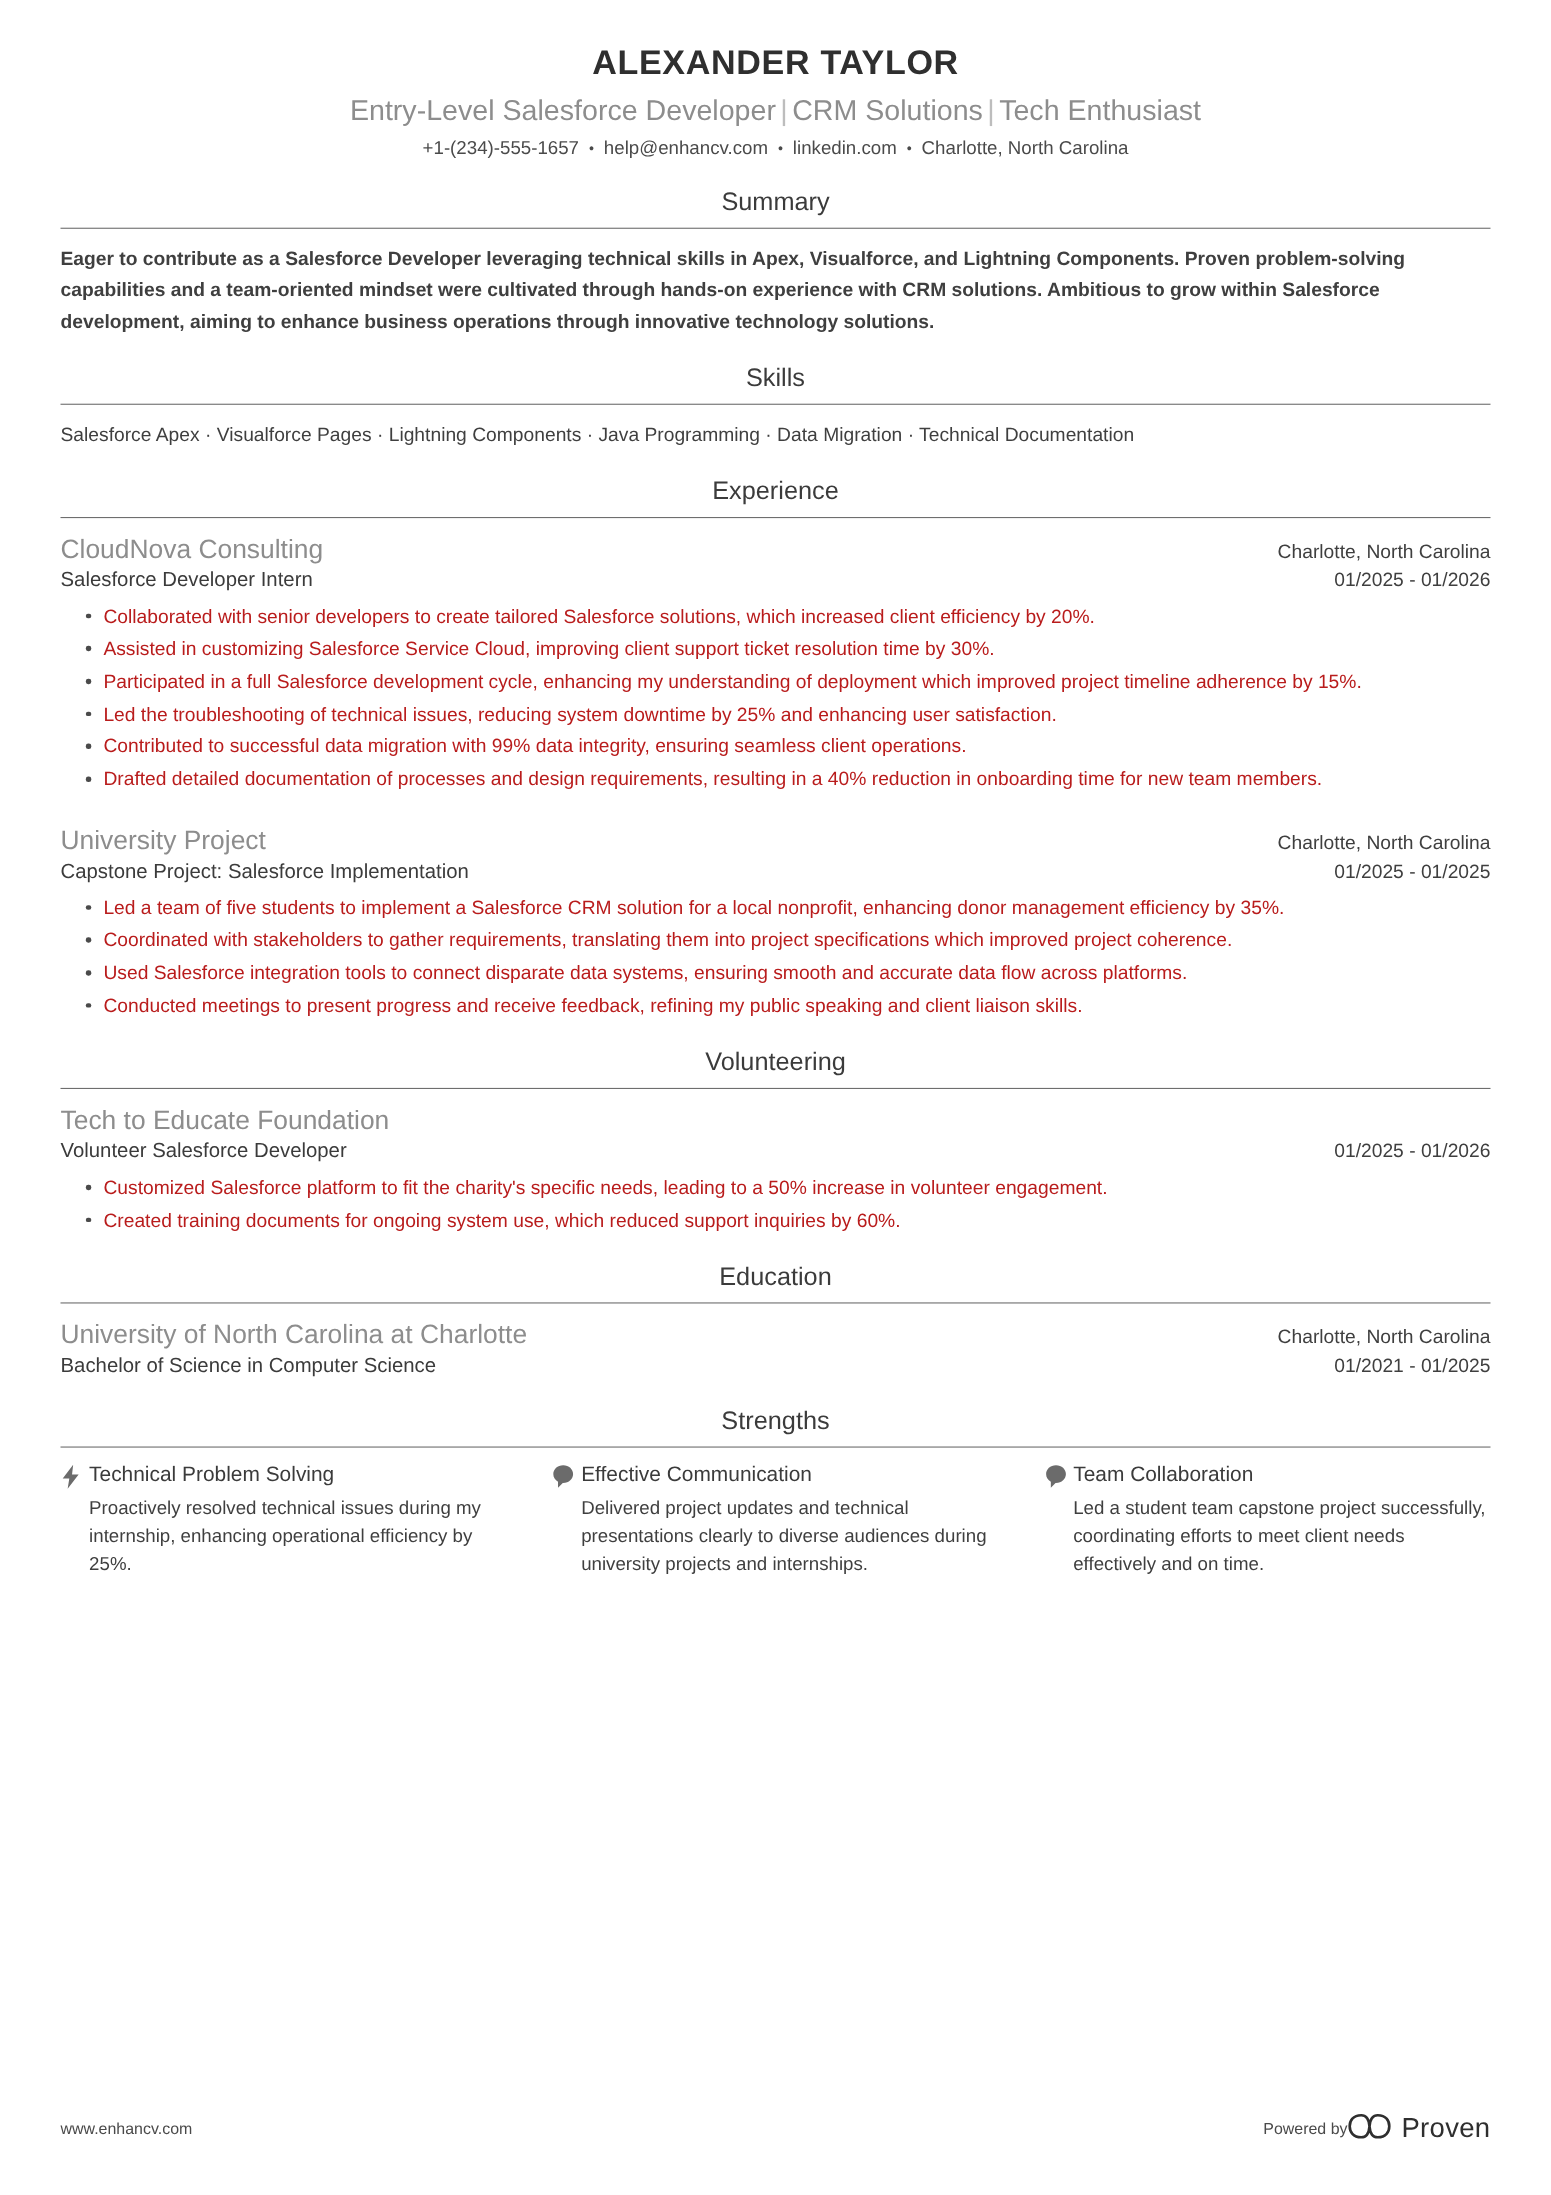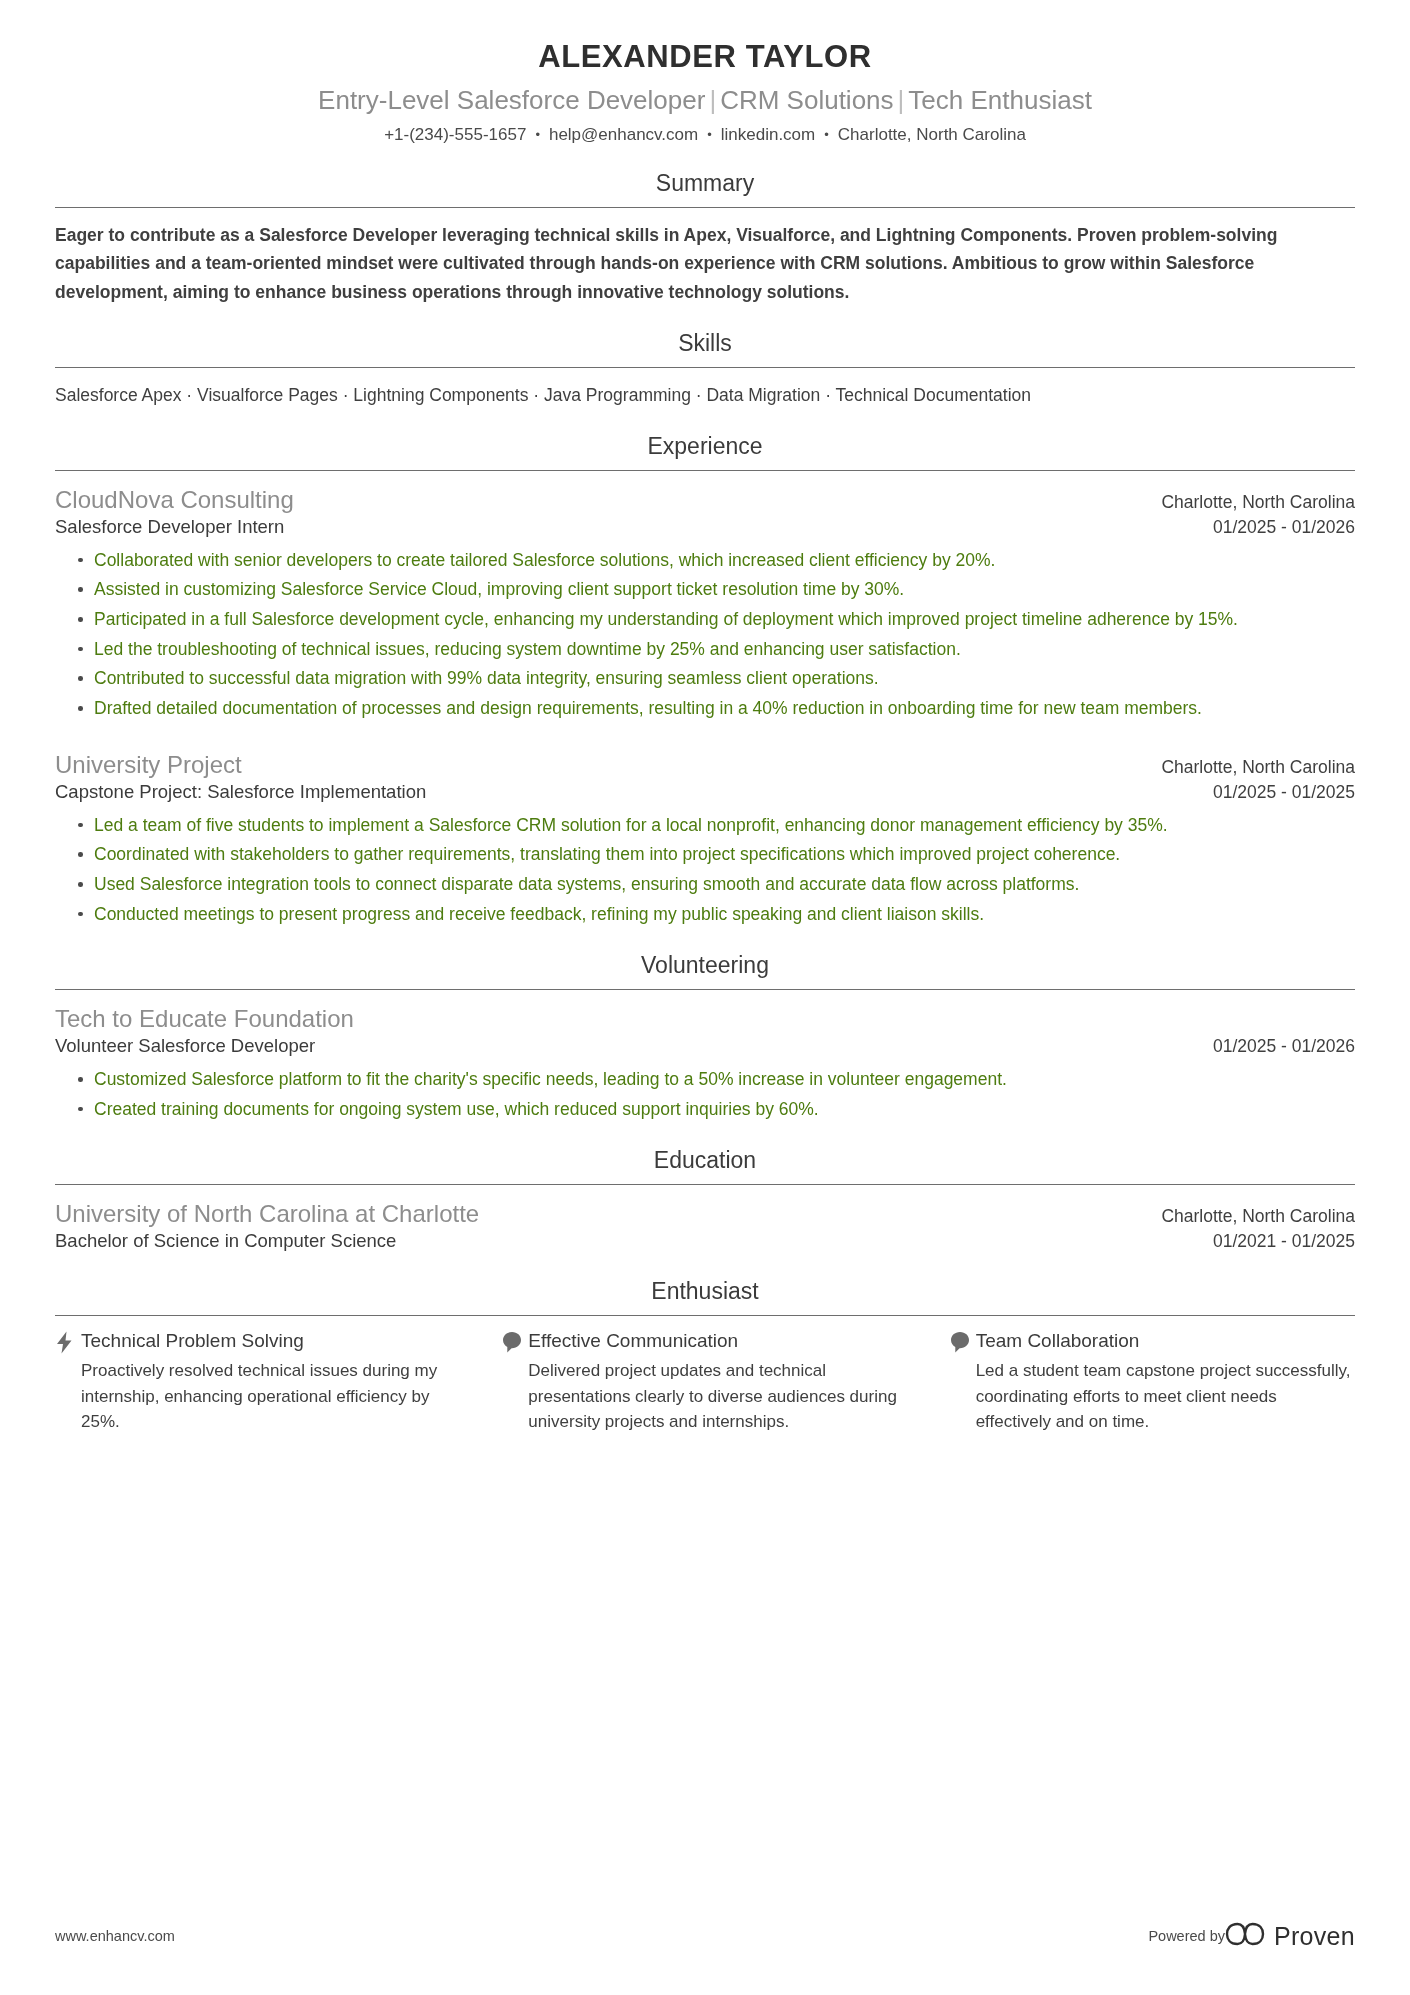--- a/index.html
+++ b/index.html
@@ -130,21 +130,21 @@
 
   ul.bullets {
     margin: 7px 0 0 0;
     padding: 0 0 0 21px;
     list-style: none;
   }
   ul.bullets li {
     position: relative;
     font-size: 17.5px;
     line-height: 1.58;
-    color: #4d7c0f;
+    color: #b91c1c;
     padding-left: 18px;
     margin-bottom: 2px;
   }
   ul.bullets li:before {
     content: "";
     position: absolute;
     left: 2px;
     top: 11px;
     width: 4.5px;
     height: 4.5px;
@@ -322,21 +322,21 @@
           </div>
           <div class="entry-row">
             <div class="entry-role">Bachelor of Science in Computer Science</div>
             <div class="entry-date">01/2021 - 01/2025</div>
           </div>
         </div>
       </div>
   </div>
 
   <div class="section">
-    <div class="section-title">Enthusiast</div>
+    <div class="section-title">Strengths</div>
     <div class="rule"></div>
     <div class="section-body">
       <div class="strengths-grid" id="strengths-grid">
           <div class="strength">
             <div class="strength-icon">
               <svg width="19" height="23" viewBox="0 0 19 23" aria-hidden="true">
                 <path d="M11.5 0.5 L2 13 L8 13 L6.5 22.5 L16.5 9.5 L10.5 9.5 Z" fill="#6b6b6b"></path>
               </svg>
             </div>
             <div class="strength-body">

